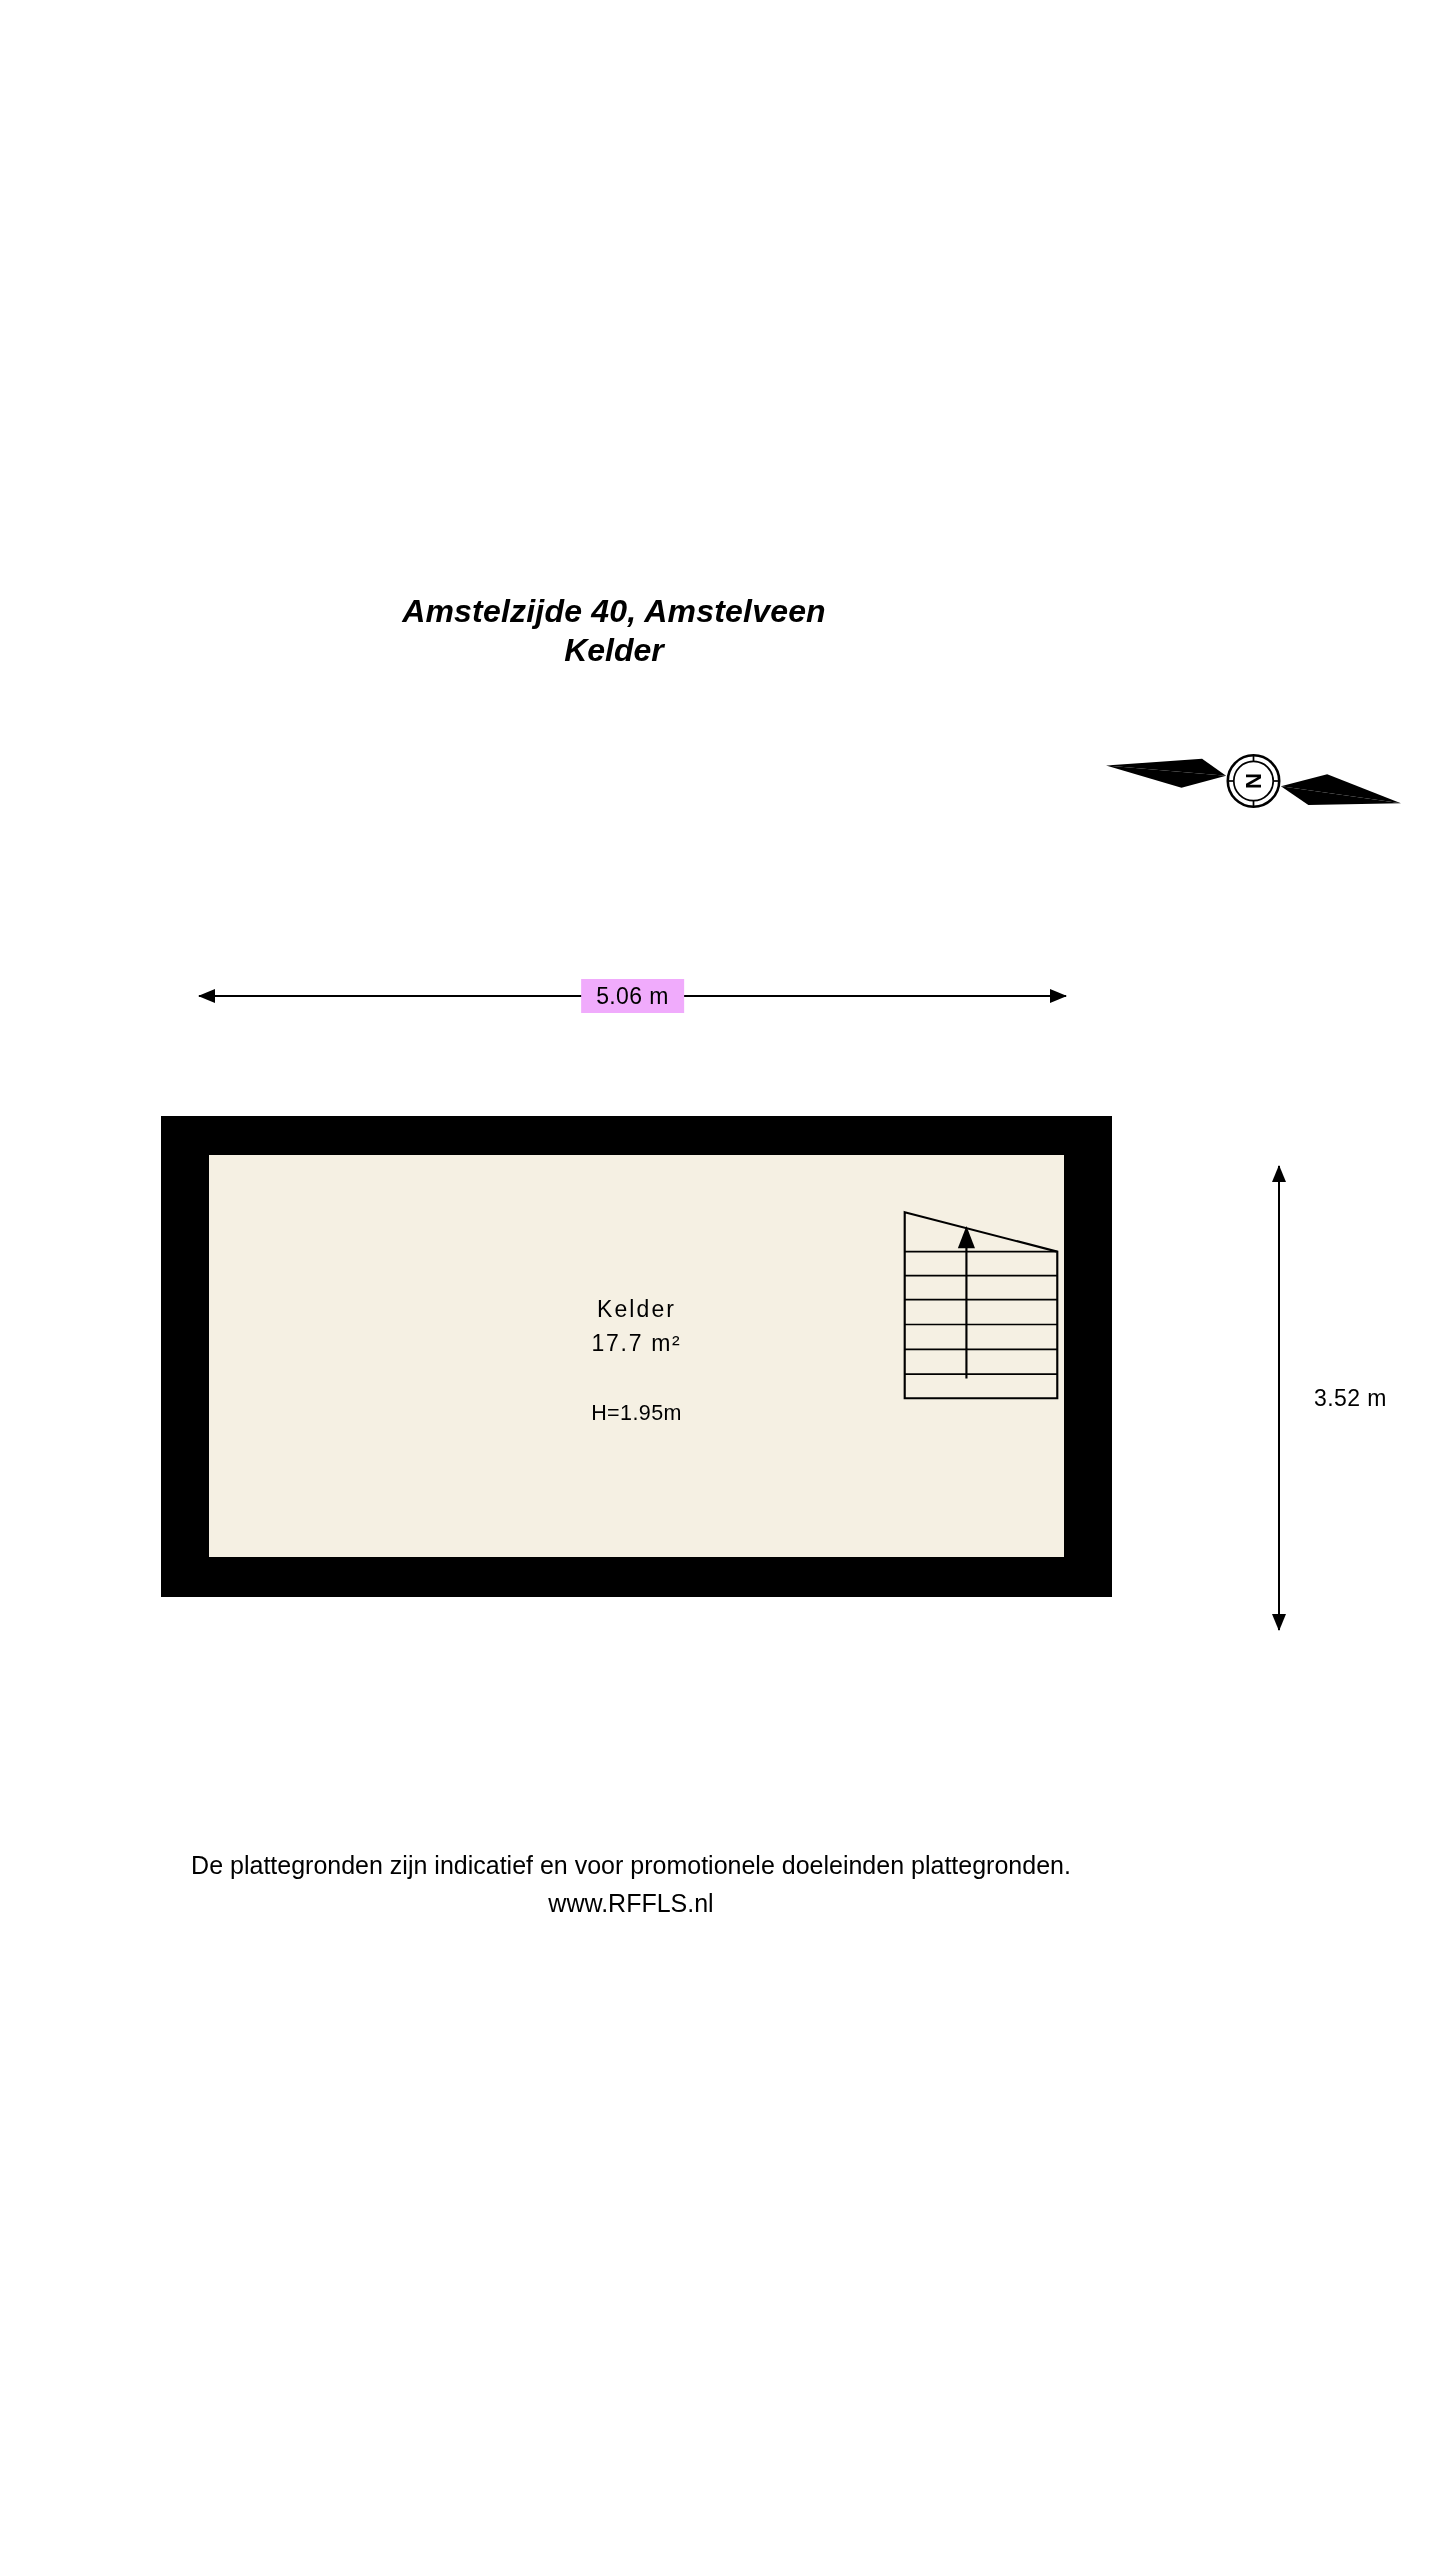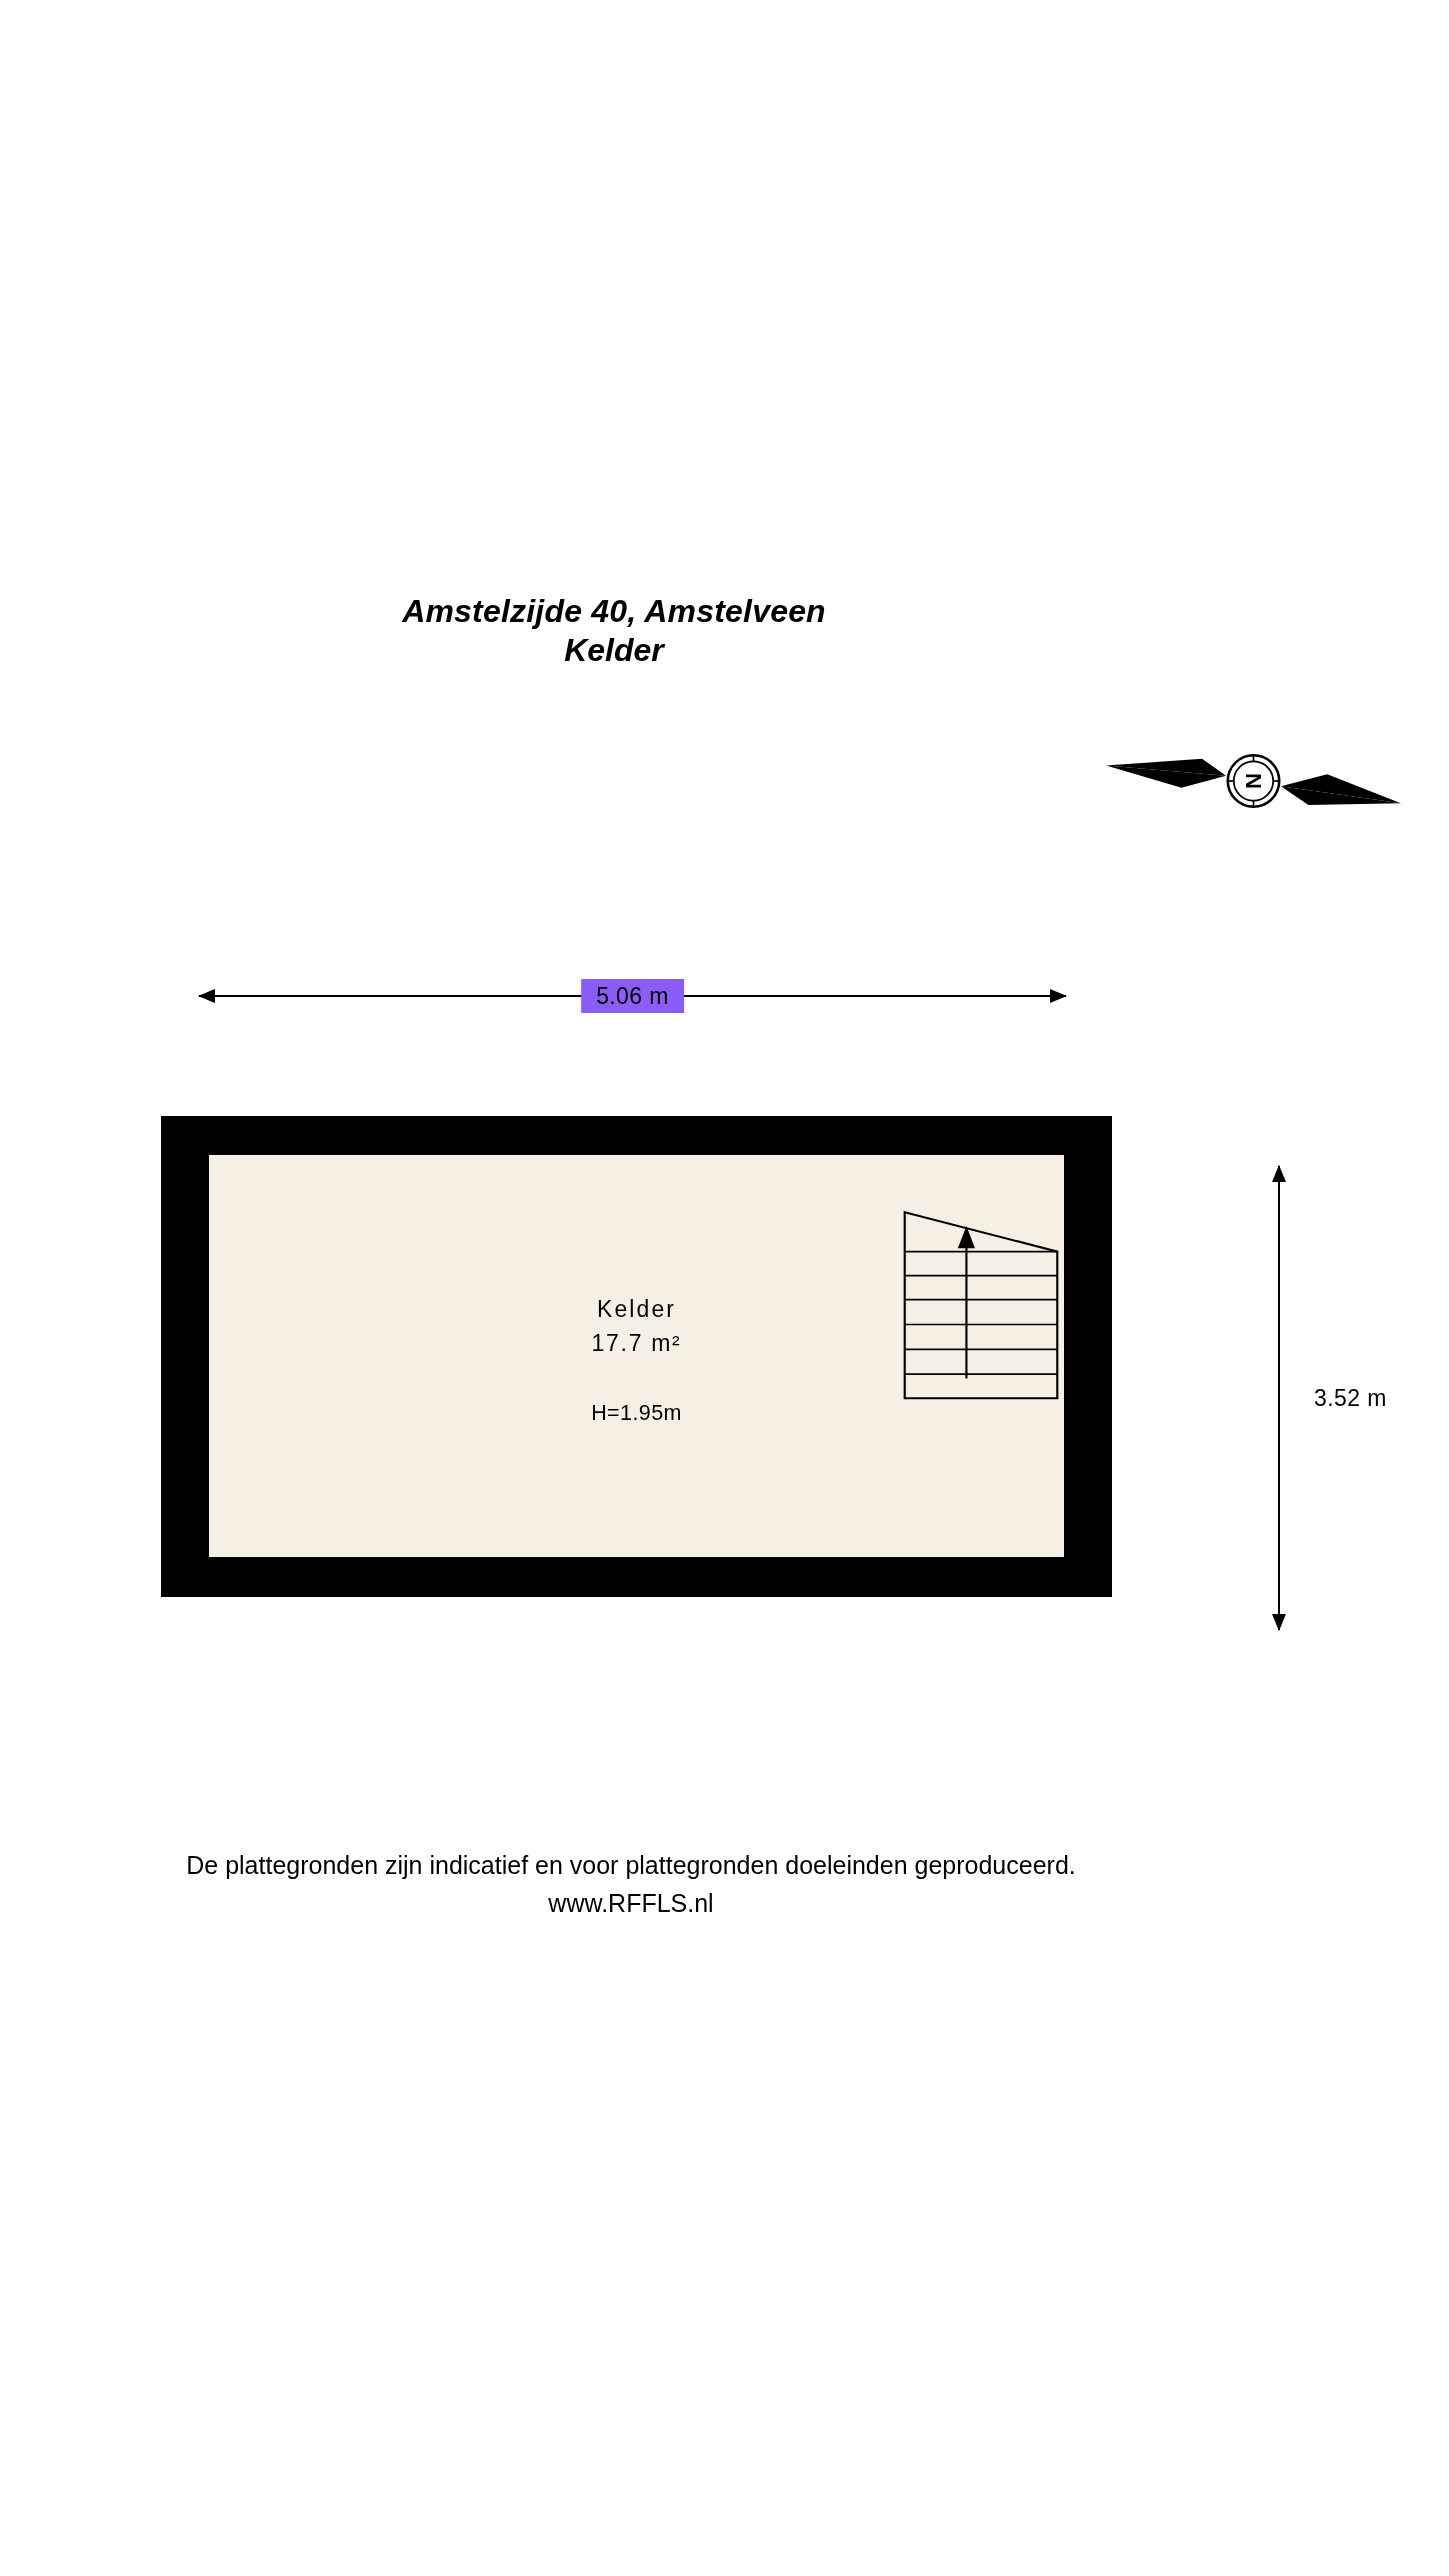--- a/index.html
+++ b/index.html
@@ -60,21 +60,21 @@
     left: 0;
     width: 867px;
     height: 1.7px;
     background: #000;
   }
   #dim-top-label {
     position: absolute;
     top: 0px;
     left: 50%;
     transform: translateX(-50%);
-    background: #8b5cf6;
+    background: #f0abfc;
     padding: 0 15.5px;
     font-size: 23px;
     letter-spacing: 0.4px;
     line-height: 34px;
   }
   .arrow-left, .arrow-right {
     position: absolute;
     top: 17px;
     width: 0;
     height: 0;
@@ -249,16 +249,16 @@
 
         <line x1="74" y1="200" x2="74" y2="40" stroke="#000000" stroke-width="2.5"></line>
         <polygon points="74,22 64,48 84,48" fill="#000000"></polygon>
       </svg>
     </div>
 
   </div>
 </div>
 
 <div id="footer">
-  <div class="footer-line">De plattegronden zijn indicatief en voor plattegronden doeleinden geproduceerd.</div>
+  <div class="footer-line">De plattegronden zijn indicatief en voor promotionele doeleinden plattegronden.</div>
   <div class="footer-line">www.RFFLS.nl</div>
 </div>
 
 
 </body></html>

